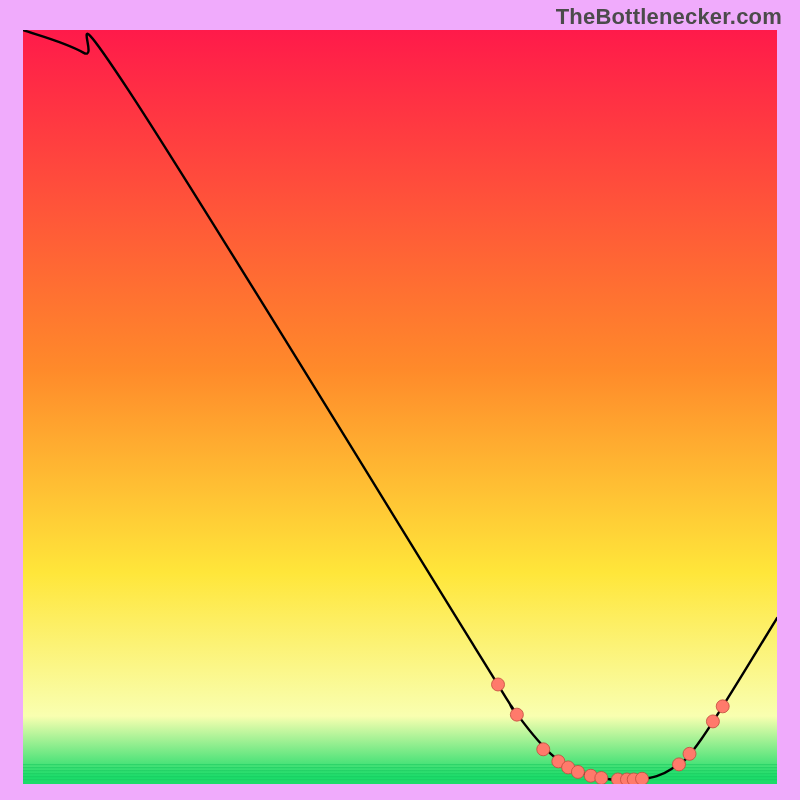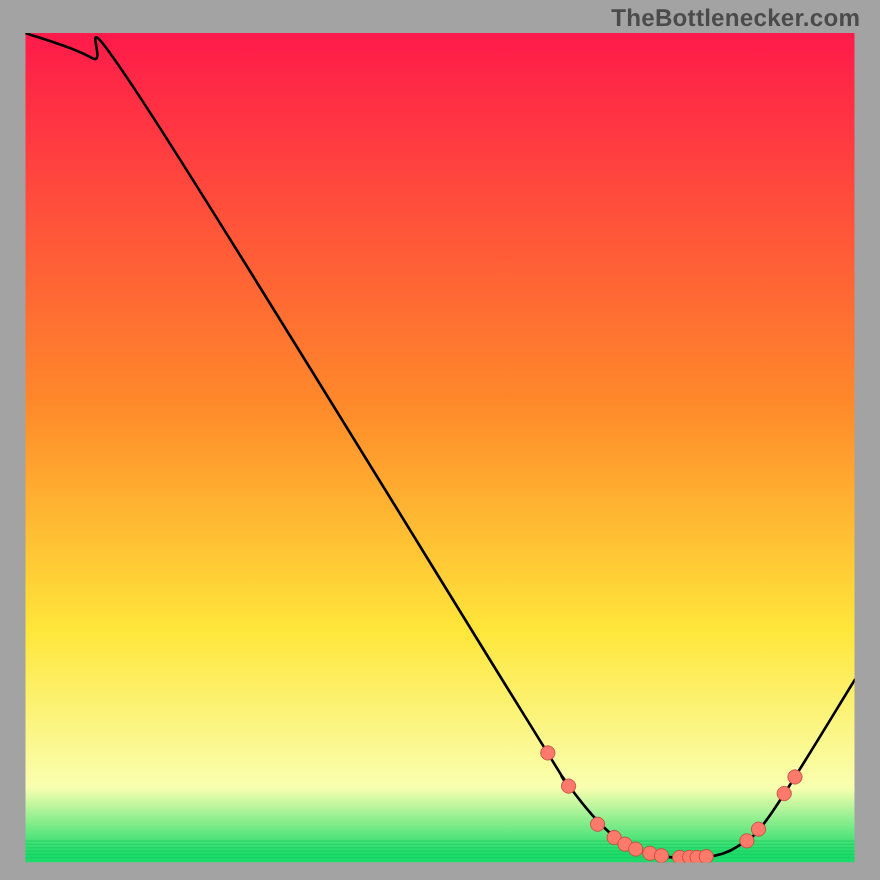--- a/index.html
+++ b/index.html
@@ -1,21 +1,21 @@
 <!DOCTYPE html>
 <html><head>
 <meta charset="utf-8">
 <style>
   * { margin: 0; padding: 0; box-sizing: border-box; }
   html, body { width: 800px; height: 800px; background: #000; overflow: hidden; }
   .frame {
     position: absolute;
     left: 0; top: 0;
     width: 800px; height: 800px;
-    background: #a3a3a3;
+    background: #f0abfc;
   }
   .watermark {
     position: absolute;
     top: 4px;
     right: 18px;
     font-family: Arial, Helvetica, sans-serif;
     font-size: 22px;
     font-weight: 600;
     color: #4b4b4b;
     letter-spacing: 0.2px;

